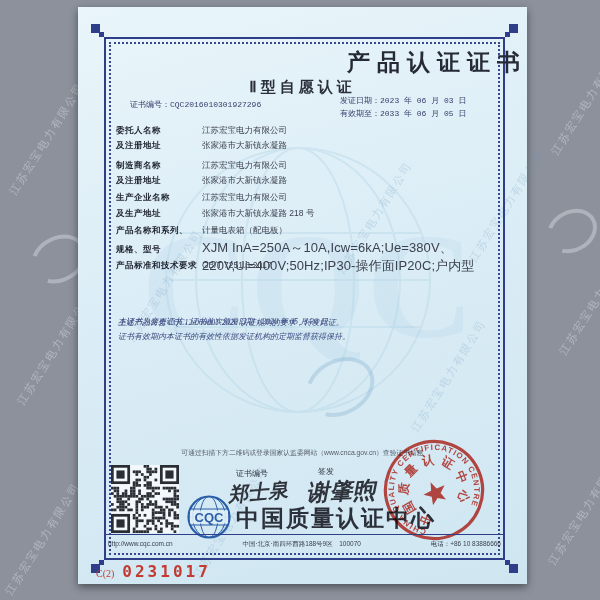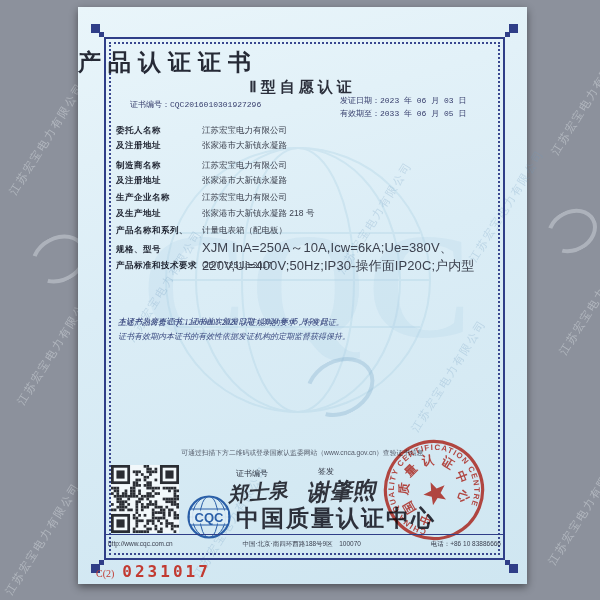--- a/index.html
+++ b/index.html
@@ -17,21 +17,21 @@
   .paper{position:absolute;left:78px;top:7px;width:449px;height:577px;
          background:linear-gradient(165deg,#e9f5fa 0%,#dbedf6 45%,#cfe6f1 100%);
          box-shadow:0 3px 8px rgba(0,0,0,.45);}
   .globe{position:absolute;left:40px;top:108px;pointer-events:none;opacity:.6;}
   
   .frame{position:absolute;left:26px;top:30px;right:22px;bottom:24px;border:2px solid #2f3e88;}
   .frame-dotted{position:absolute;inset:3px;border:2px dotted #39478f;}
   .sq{position:absolute;background:#2f3e88;}
   
   .abs{position:absolute;}
-  .title{left:0;right:0;top:40px;text-align:left;font-size:23px;font-weight:bold;
+  .title{left:0;right:0;top:40px;text-align:right;font-size:23px;font-weight:bold;
          letter-spacing:7px;color:#262a36;}
   .subtitle{left:0;right:0;top:71px;text-align:center;font-size:15px;font-weight:bold;
             letter-spacing:4px;color:#2a2e3a;}
   .kai{font-family:Liberation Mono, monospace;color:#39406e;}
   .certno{left:52px;top:92px;font-size:8px;}
   .dates{left:262px;top:87px;font-size:8px;line-height:13px;}
   .frow{position:absolute;left:38px;right:26px;display:flex;align-items:baseline;}
   .flab{flex:none;width:86px;font-size:8.5px;font-weight:bold;color:#1e2330;letter-spacing:.5px;}
   .fval{flex:1;font-size:8.5px;color:#3c414e;}
   .fval.small{font-size:13px;letter-spacing:.1px;}

